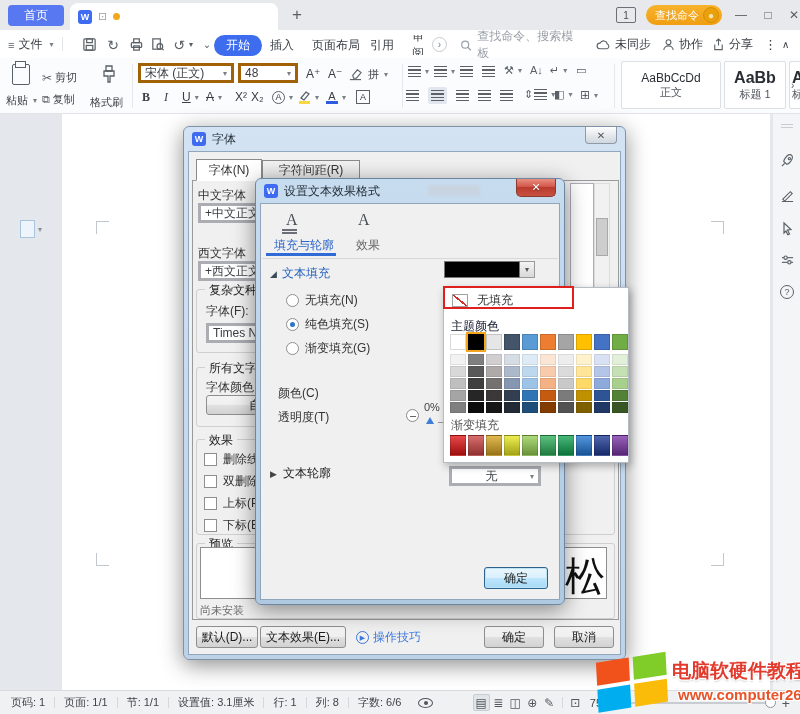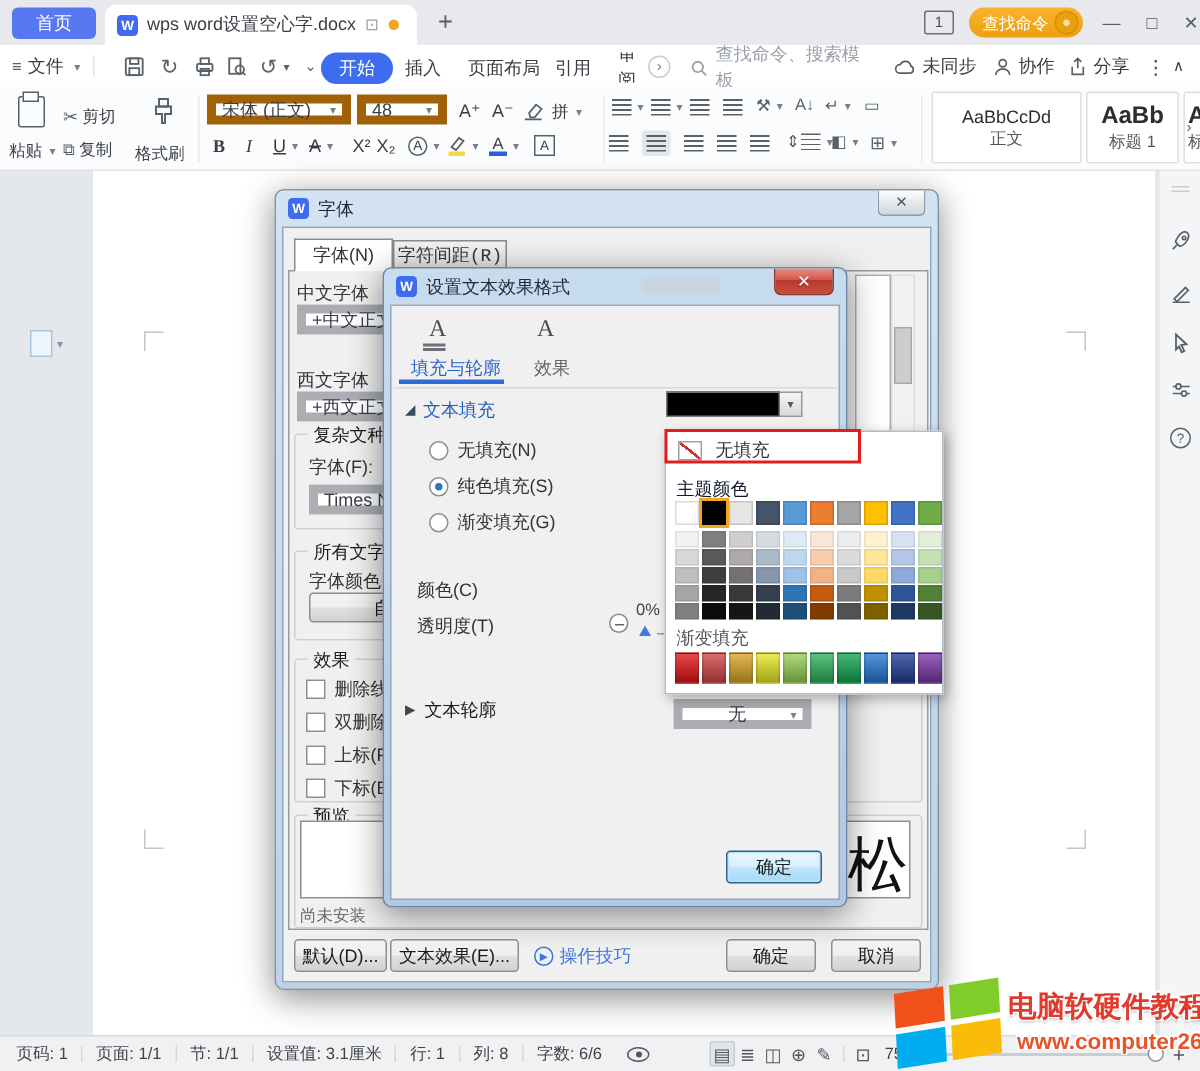--- a/index.html
+++ b/index.html
@@ -43,21 +43,21 @@
                   color:#7A8088; font-size:10px; display:flex; align-items:center; justify-content:center;}
   .searchbox { left:460px; top:35px; width:118px; height:20px; display:flex; align-items:center; gap:5px; color:#9AA0A8; }
   .mb-right { top:36px; height:17px; display:flex; align-items:center; gap:4px; color:#3A3E44; }
 
   
   .toolbar { left:0; top:58px; width:800px; height:56px; background:#FBFCFD; border-bottom:1px solid #E2E4E8; }
   .tb-div { top:64px; width:1px; height:44px; background:#E6E8EC; }
   .tb-label { font-size:11px; color:#3F4348; }
   .clip-icon { width:18px; height:21px; border:1.4px solid #596066; border-radius:2px; position:relative; }
   .clip-icon:after { content:""; position:absolute; left:2px; top:-4px; width:9px; height:5px; border:1.4px solid #596066; background:#FBFCFD; }
-  .combo { background:#fff; border:6px solid #a16207; display:flex; align-items:center; padding:0 4px; height:20px; }
+  .combo { background:#fff; border:3px solid #a16207; display:flex; align-items:center; padding:0 4px; height:20px; }
   .combo-text { flex:1; font-size:12px; color:#3A3E44; white-space:nowrap; overflow:hidden; }
   .caret { color:#7A8088; font-size:8px; margin-left:3px; }
   .fmt-btn { top:87px; height:20px; display:flex; align-items:center; justify-content:center; color:#3A3E44; }
   .lines { width:13px; height:11px; background:repeating-linear-gradient(to bottom,#5C6166 0 1.2px,transparent 1.2px 3.4px); }
   .lines-hl { background:#E1E6EF; border-radius:2px; padding:3px; }
   .style-box { top:61px; height:48px; background:#fff; border:1px solid #DCDFE3; border-radius:2px;
                display:flex; flex-direction:column; align-items:center; justify-content:center; overflow:hidden; }
   .style-sample { color:#2A2E33; white-space:nowrap; }
   .style-label { font-size:11px; color:#52575D; white-space:nowrap; }
 
@@ -142,21 +142,20 @@
 
   svg.ic { display:block; }
 </style>
 </head>
 <body>
 
 <div class="abs titlebar">
   <div class="abs home-btn">首页</div>
   <div class="abs doc-tab">
     <span class="wlogo">W</span>
-    <span class="doc-title">wps word设置空心字.docx</span>
     <span class="tab-monitor">⊡</span>
     <span class="tab-dot"></span>
   </div>
   <div class="abs newtab">+</div>
   <div class="abs wincount">1</div>
   <div class="abs login-pill">
     <span>查找命令</span>
     <span class="avatar">●</span>
   </div>
   <div class="abs winbtn" style="left:730px;">—</div>
@@ -431,21 +430,21 @@
 
 <div class="abs dlg dlg-frame1" style="left:183px;top:126px;width:443px;height:534px;z-index:10;">
   <div class="dlg-title">
     <span class="wlogo">W</span>
     <span>字体</span>
   </div>
   <div class="close-silver">✕</div>
   <div class="dlg-client"></div>
 
   <div class="tab7 tab7-active" style="left:12px;top:32px;width:66px;height:22px;">字体(N)</div>
-  <div class="tab7 tab7-idle" style="left:78px;top:33px;width:76px;height:21px;font-family:Liberation Mono, monospace;">字符间距(R)</div>
+  <div class="tab7 tab7-idle" style="left:78px;top:33px;width:98px;height:21px;">字符间距(R)</div>
   <div class="abs" style="left:8px;top:53px;width:427px;height:440px;border:1px solid #9A9A9A;background:#F0F0F0;"></div>
 
   <div class="abs" style="left:14px;top:60px;">中文字体</div>
   <div class="abs combo" style="left:14px;top:76px;width:200px;border-color:#ABADB3;">
     <span class="combo-text">+中文正文</span>
     <span class="caret">▾</span>
   </div>
   <div class="abs" style="left:14px;top:118px;">西文字体</div>
   <div class="abs combo" style="left:14px;top:134px;width:200px;border-color:#ABADB3;">
     <span class="combo-text">+西文正文</span>

